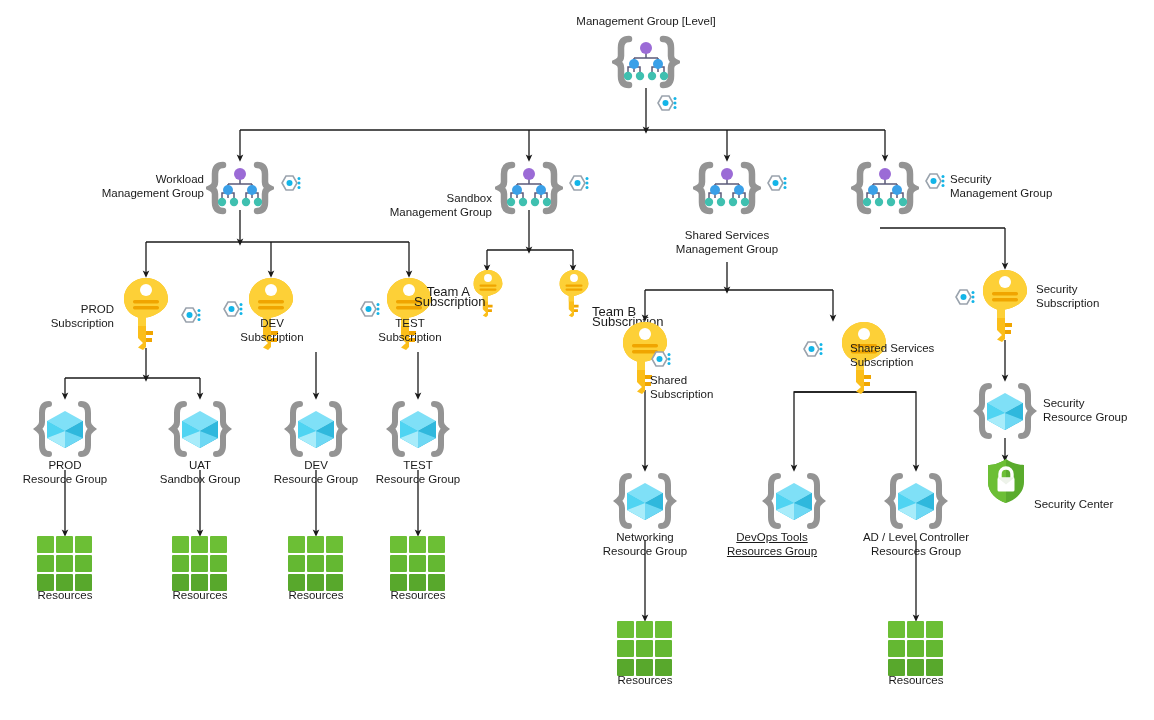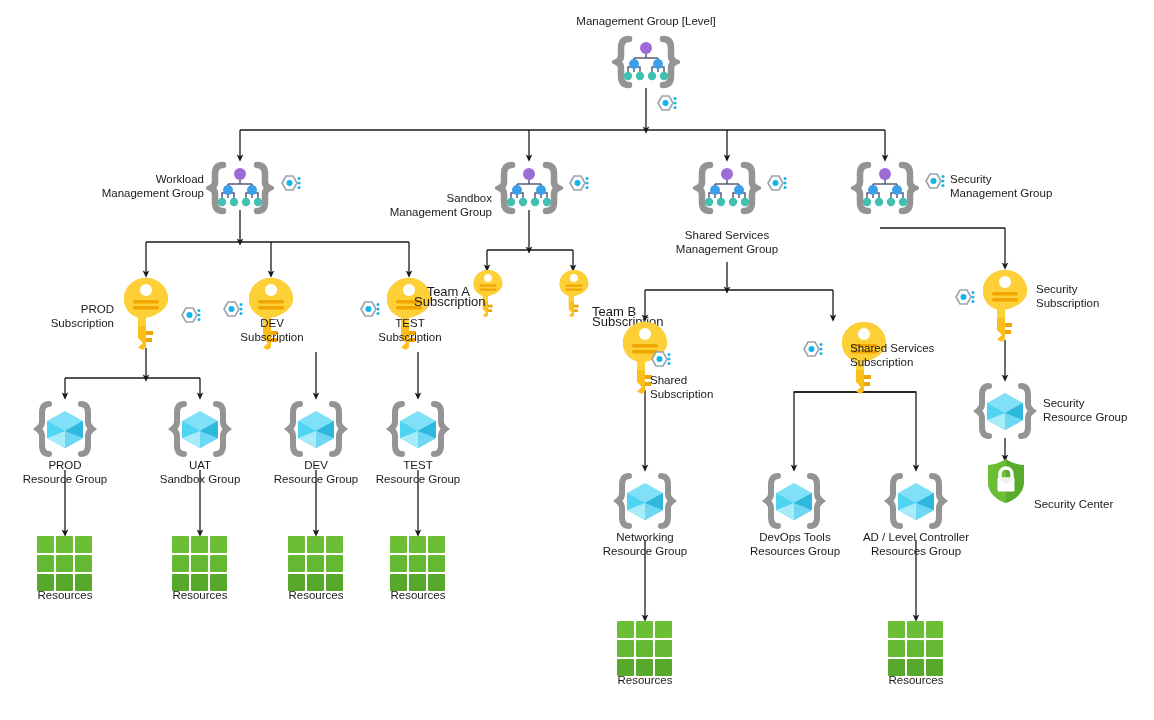--- a/index.html
+++ b/index.html
@@ -489,21 +489,21 @@
       </g>
       <path d="M34,13 L52,23 L34,33 L16,23 Z" fill="#7fe0f7"></path>
       <path d="M16,23 L34,33 L34,50 L16,40 Z" fill="#32c8f0"></path>
       <path d="M52,23 L52,40 L34,50 L34,33 Z" fill="#25a8cc"></path>
       <path d="M16,23 L34,33 L16,40 Z" fill="#4fd4f2"></path>
       <path d="M52,23 L34,33 L52,40 Z" fill="#2fb8dd"></path>
       <path d="M34,33 L16,40 L34,50 Z" fill="#a8ecfa"></path>
       <path d="M34,33 L52,40 L34,50 Z" fill="#6ed8f4"></path>
     </svg>
   </div>
-  <div class="lbl" style="left:734px;top:530px;width:122px;">DevOps Tools
+  <div class="lbl" style="left:711px;top:530px;width:122px;text-decoration:underline;">DevOps Tools
 Resources Group</div>
 
   <div class="ic" style="left:882px;top:470px;">
     <svg width="68" height="62" viewBox="0 0 68 62">
       <g stroke="#949494" stroke-width="6" fill="none" stroke-linecap="round">
         <path d="M18,6 C11,6 11,13 11,15 L11,24 C11,28 7,31 7,31 C7,31 11,34 11,38 L11,47 C11,49 11,56 18,56"></path>
         <path d="M50,6 C57,6 57,13 57,15 L57,24 C57,28 61,31 61,31 C61,31 57,34 57,38 L57,47 C57,49 57,56 50,56"></path>
       </g>
       <path d="M34,13 L52,23 L34,33 L16,23 Z" fill="#7fe0f7"></path>
       <path d="M16,23 L34,33 L34,50 L16,40 Z" fill="#32c8f0"></path>

